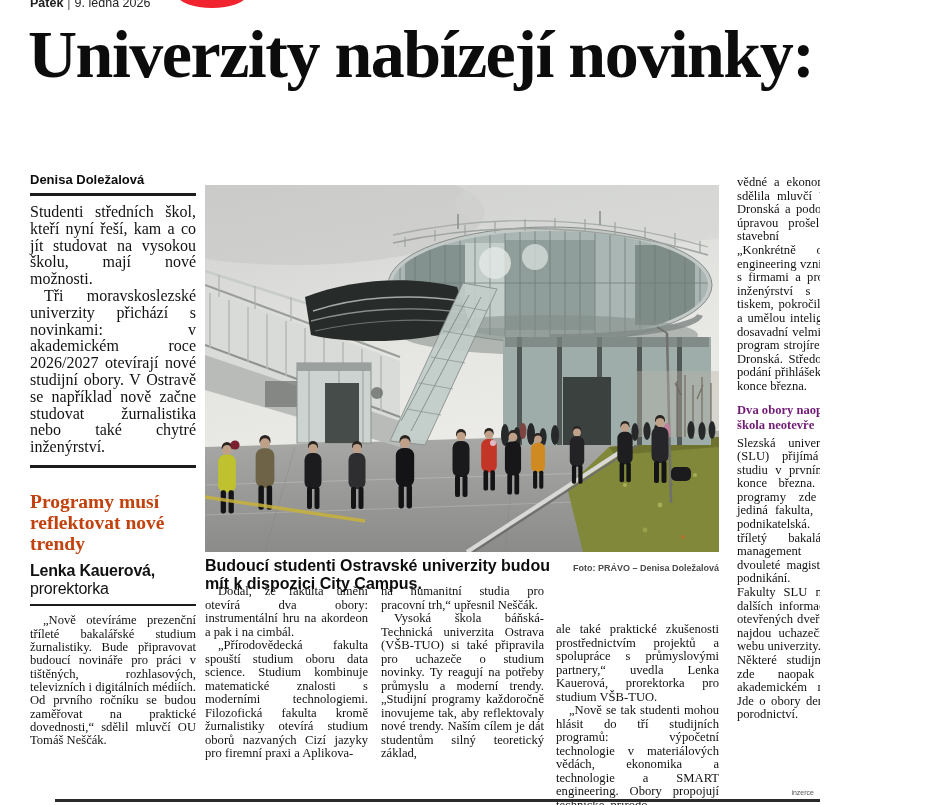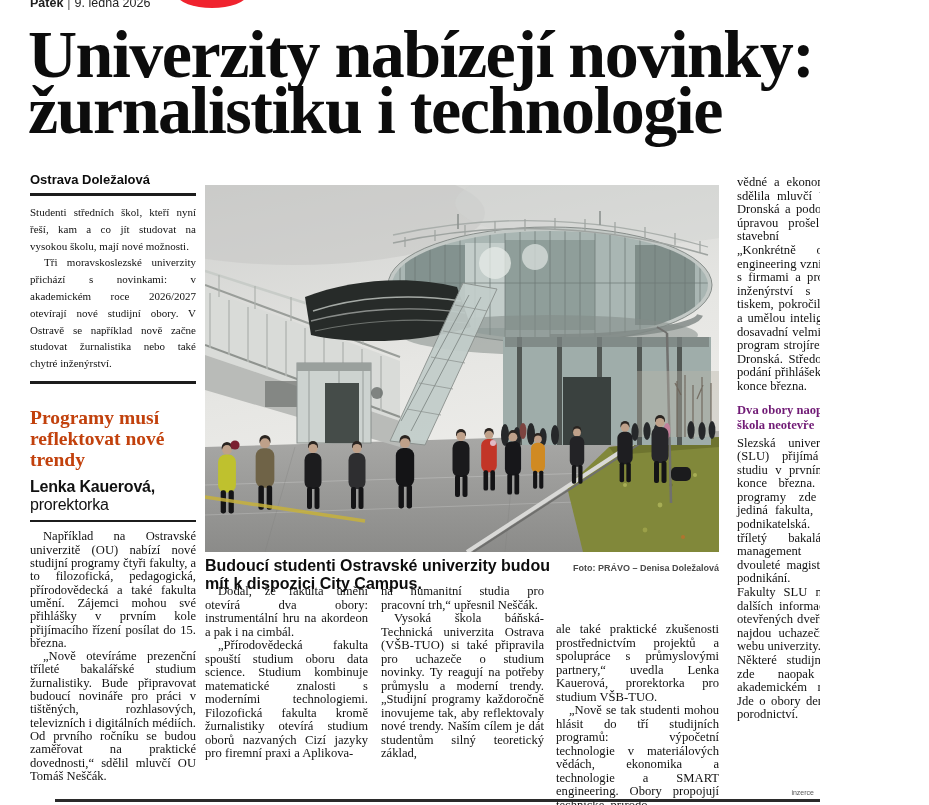--- a/index.html
+++ b/index.html
@@ -22,21 +22,21 @@
   .col{position:absolute;text-align:justify;}
   .col p{margin:0;}
   .body-text{font-size:12.6px;line-height:13.5px;}
   .body-text p.indent{text-indent:13px;}
 
   
   .col1{left:30px;top:172px;width:166px;}
   .byline{font-family:"Liberation Sans",sans-serif;font-weight:bold;font-size:13px;color:#0d0d0d;}
   .rule{height:3px;background:#1c1c1c;border:0;margin:6px 0 8px 0;}
   .rule.thin{height:2.5px;}
-  .lead{font-size:11px;line-height:16.8px;}
+  .lead{font-size:16px;line-height:16.8px;}
   .lead p.indent{text-indent:14px;}
   .pull-heading{font-family:"Liberation Serif",serif;font-weight:700;
                 font-size:19.5px;line-height:21px;text-align:left;margin:10px 0 8px 0;}
   .speaker{font-size:16px;text-align:left;letter-spacing:-0.2px;margin-bottom:6px;}
   .speaker .name{font-family:"Liberation Sans",sans-serif;font-weight:bold;}
   .speaker .role{font-family:"Liberation Sans",sans-serif;font-weight:400;}
 
   
   .photo{position:absolute;left:205px;top:185px;width:514px;height:367px;}
   .photo svg{display:block;}
@@ -67,39 +67,37 @@
 
 <div class="page">
 
   <div class="masthead">
     <span class="day">Pátek</span><span class="sep">|</span><span class="date">9. ledna 2026</span>
   </div>
   <div class="logo" style="background:#f0232e;"></div>
 
   <h1 class="headline" style="margin:0;">
     <span>Univerzity nabízejí novinky:</span><br>
-    <span>žurnalistiku i technologie</span>
   </h1>
 
   <div class="col col1">
-    <div class="byline">Ostrava Doležalová</div>
+    <div class="byline">Denisa Doležalová</div>
     <div class="rule"></div>
     <div class="lead">
       <p>Studenti středních škol, kteří nyní řeší, kam a co jít studovat na vysokou školu, mají nové možnosti.</p>
       <p class="indent">Tři moravskoslezské univerzity přichází s novinkami: v akademickém roce 2026/2027 otevírají nové studijní obory. V Ostravě se například nově začne studovat žurnalistika nebo také chytré inženýrství.</p>
     </div>
     <div class="rule" style="margin-top:9px;"></div>
     <div class="pull-heading" style="color:#c2410c;margin-top:23px;">Programy musí reflektovat nové trendy</div>
     <div class="speaker">
       <span class="name">Lenka Kauerová,</span>
       <span class="role">prorektorka</span>
     </div>
     <div class="rule thin"></div>
     <div class="body-text" style="line-height:13.3px;">
-      <p class="indent">Například na Ostravské univerzitě (OU) nabízí nové studijní programy čtyři fakulty, a to filozofická, pedagogická, přírodovědecká a také fakulta umění. Zájemci mohou své přihlášky v prvním kole přijímacího řízení posílat do 15. března.</p>
       <p class="indent">„Nově otevíráme prezenční tříleté bakalářské studium žurnalistiky. Bude připravovat budoucí novináře pro práci v tištěných, rozhlasových, televizních i digitálních médiích. Od prvního ročníku se budou zaměřovat na praktické dovednosti,“ sdělil mluvčí OU Tomáš Neščák.</p>
     </div>
   </div>
 
   <div class="photo">
     <svg width="514" height="367" viewBox="0 0 514 367" xmlns="http://www.w3.org/2000/svg">
       <defs>
         <linearGradient id="sky" x1="0" y1="0" x2="0.3" y2="1">
           <stop offset="0" stop-color="#cfd0ce"></stop>
             <stop offset="0.55" stop-color="#e6e6e3"></stop>

